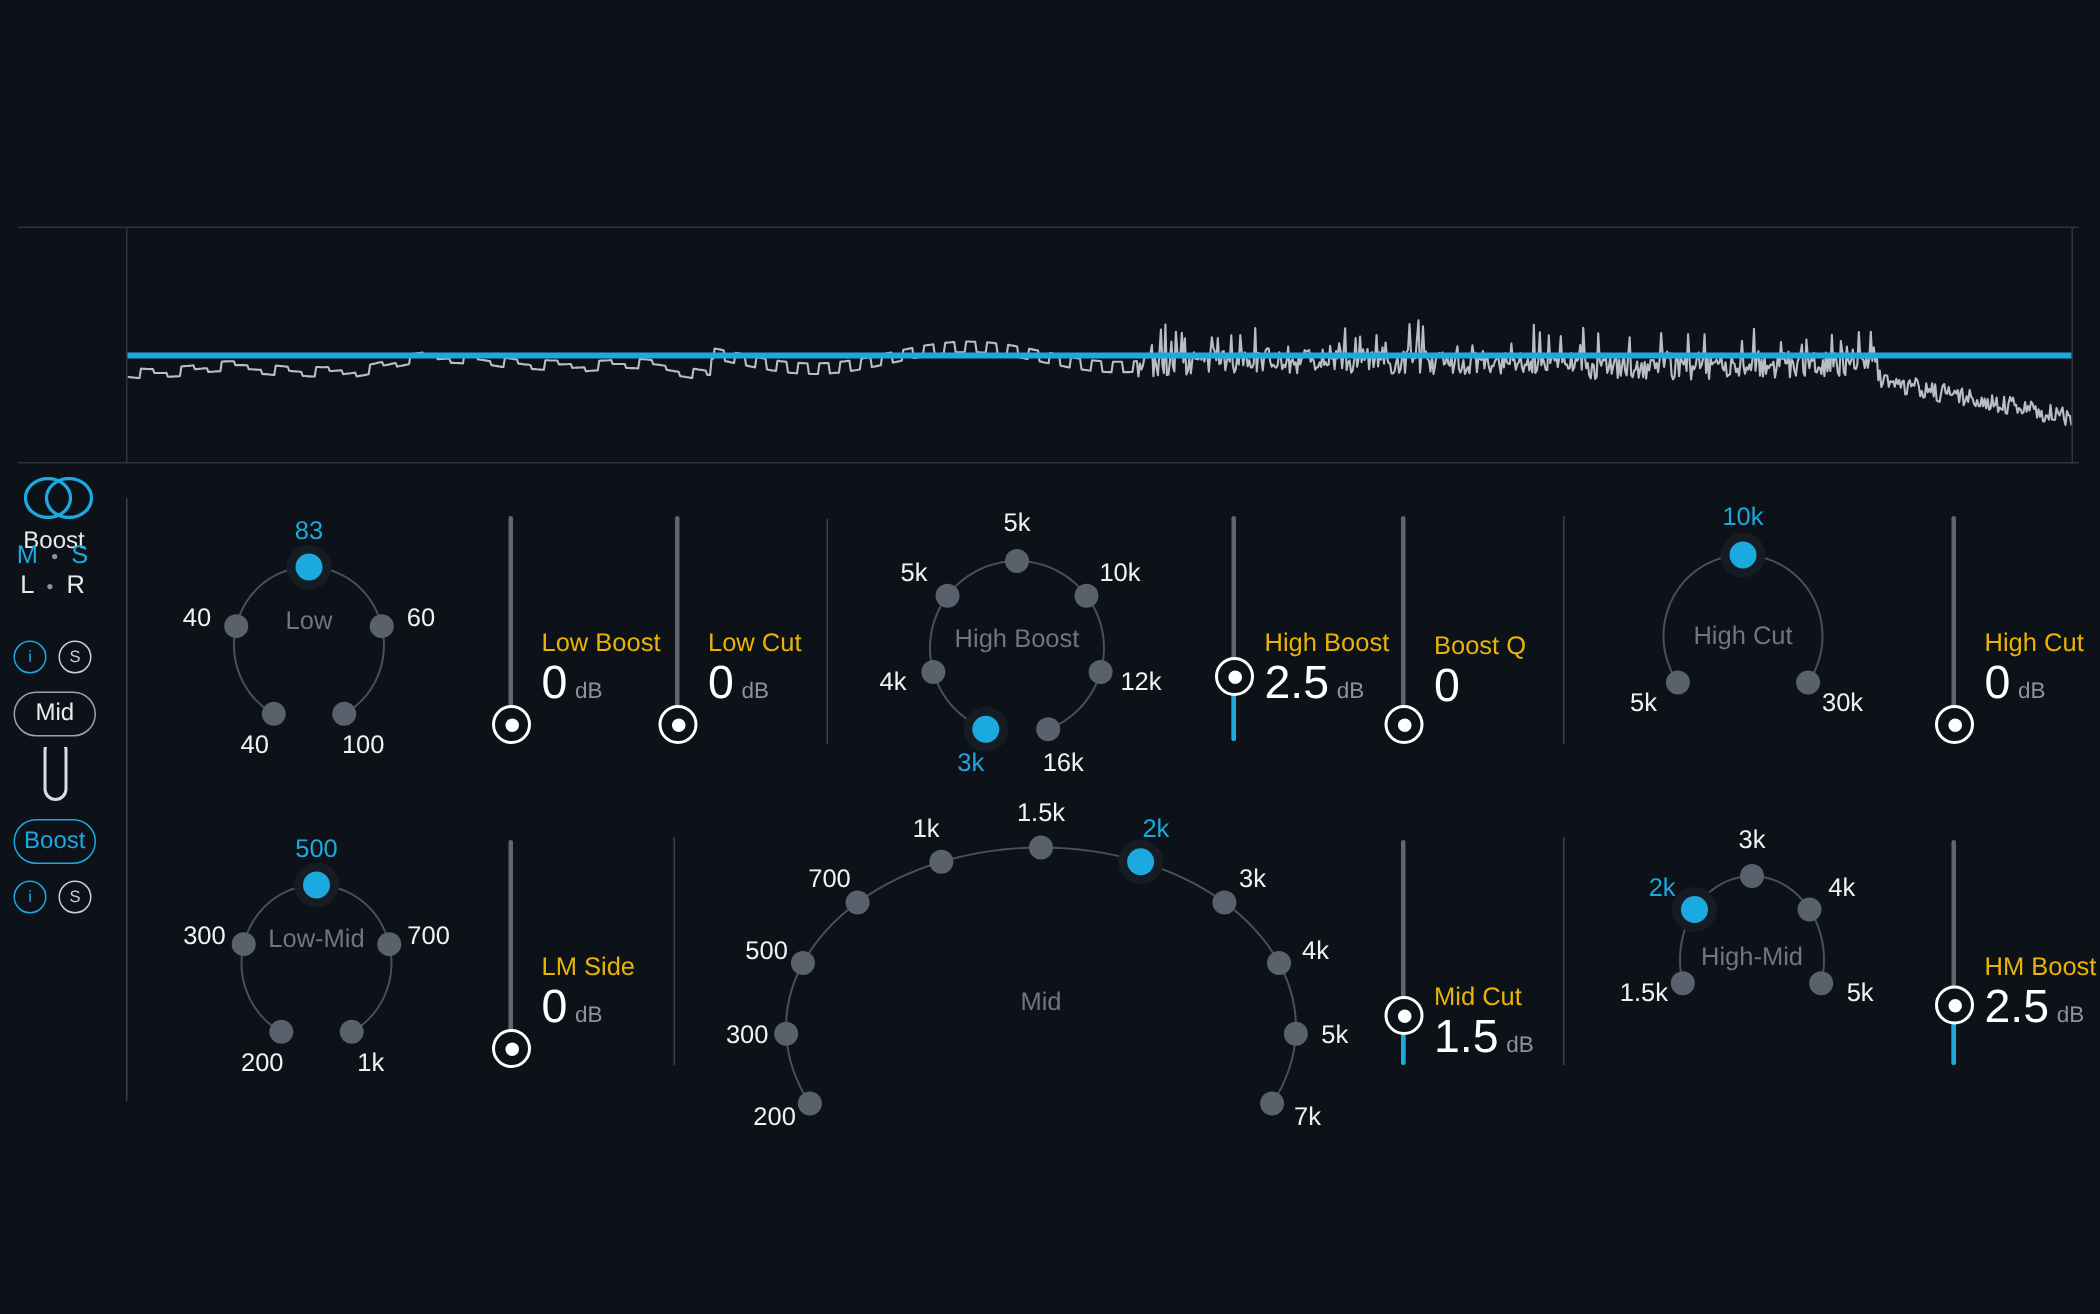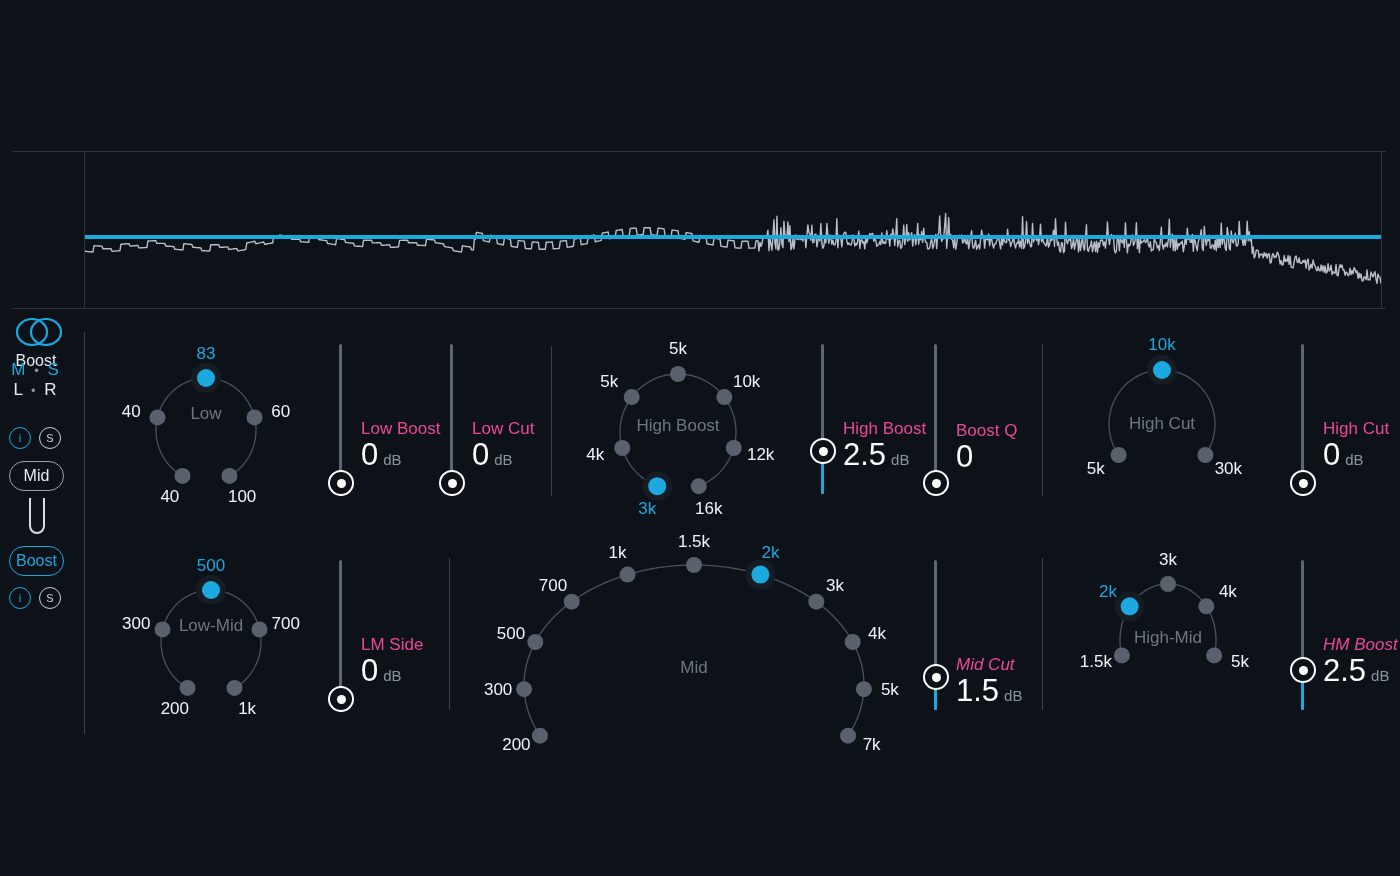--- a/index.html
+++ b/index.html
@@ -65,21 +65,21 @@
   .vslider{position:absolute;}
   .vs-track{position:absolute;left:8px;top:0;width:3px;height:130px;background:#5d6673;border-radius:2px;}
   .vs-fill{position:absolute;left:8px;width:3px;background:#1ca9e0;border-radius:2px;}
   .vs-knob{
     position:absolute;width:26px;height:26px;border-radius:50%;
     border:2px solid #ffffff;box-sizing:border-box;background:#0d1218;
     display:flex;align-items:center;justify-content:center;left:-3px;
   }
   .vs-knob::after{content:"";width:9px;height:9px;border-radius:50%;background:#ffffff;display:block;}
   .vs-text{position:absolute;left:30px;white-space:nowrap;}
-  .vs-name{color:#ec4899;font-size:17px;line-height:21px;}
+  .vs-name{color:#eab308;font-size:17px;line-height:21px;}
   .vs-val{color:#ffffff;font-size:31px;line-height:31px;font-weight:400;}
   .vs-unit{color:#8b949e;font-size:15px;}
   .vs-val-row{display:flex;align-items:baseline;gap:5px;}
 </style>
 </head>
 <body>
 
 <div class="stage">
 
   <div id="analyzer-top-rule"></div>
@@ -310,33 +310,33 @@
           <span class="vs-val">0</span>
           <span class="vs-unit">dB</span>
         </div>
       </div>
     </div>
   <div class="vslider" id="sl-midcut" style="left:926px;top:560px;">
       <div class="vs-track" style="height: 150px;"></div>
       <div class="vs-fill" style="top: 117px; height: 33px;"></div>
       <div class="vs-knob" style="top: 104px;"></div>
       <div class="vs-text" style="top: 94px;">
-        <div class="vs-name" style="width: 80px; font-style: italic;">Mid Cut</div>
+        <div class="vs-name" style="width: 80px;">Mid Cut</div>
         <div class="vs-val-row">
           <span class="vs-val">1.5</span>
           <span class="vs-unit">dB</span>
         </div>
       </div>
     </div>
   <div class="vslider" id="sl-hmboost" style="left:1293px;top:560px;">
       <div class="vs-track" style="height: 150px;"></div>
       <div class="vs-fill" style="top: 110px; height: 40px;"></div>
       <div class="vs-knob" style="top: 97px;"></div>
       <div class="vs-text" style="top: 74px;">
-        <div class="vs-name" style="width: 62px; font-style: italic;">HM Boost</div>
+        <div class="vs-name" style="width: 62px;">HM Boost</div>
         <div class="vs-val-row">
           <span class="vs-val">2.5</span>
           <span class="vs-unit">dB</span>
         </div>
       </div>
     </div>
 
 </div>
 
 </body></html>

